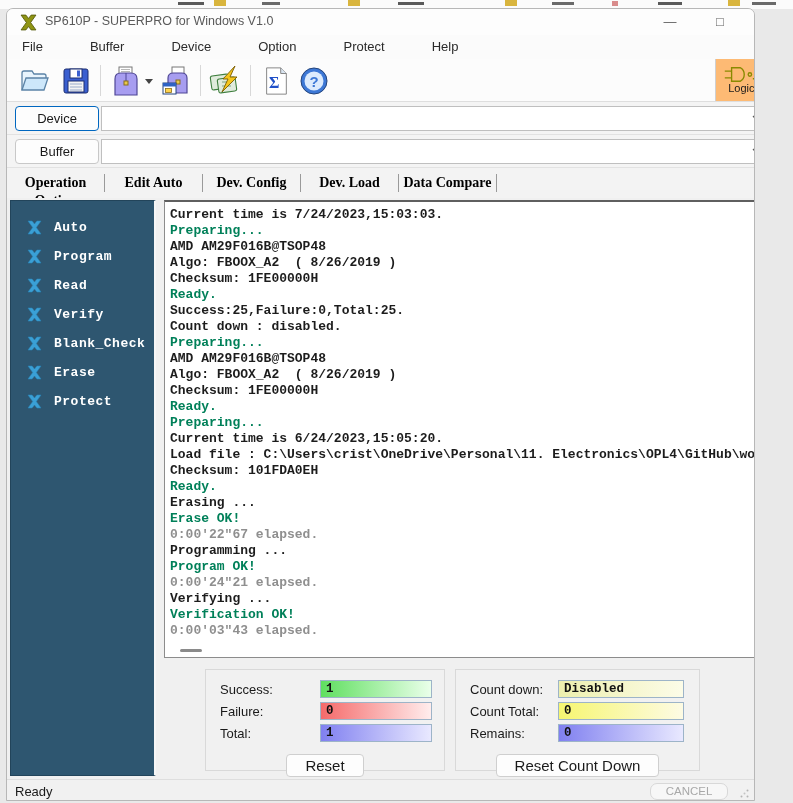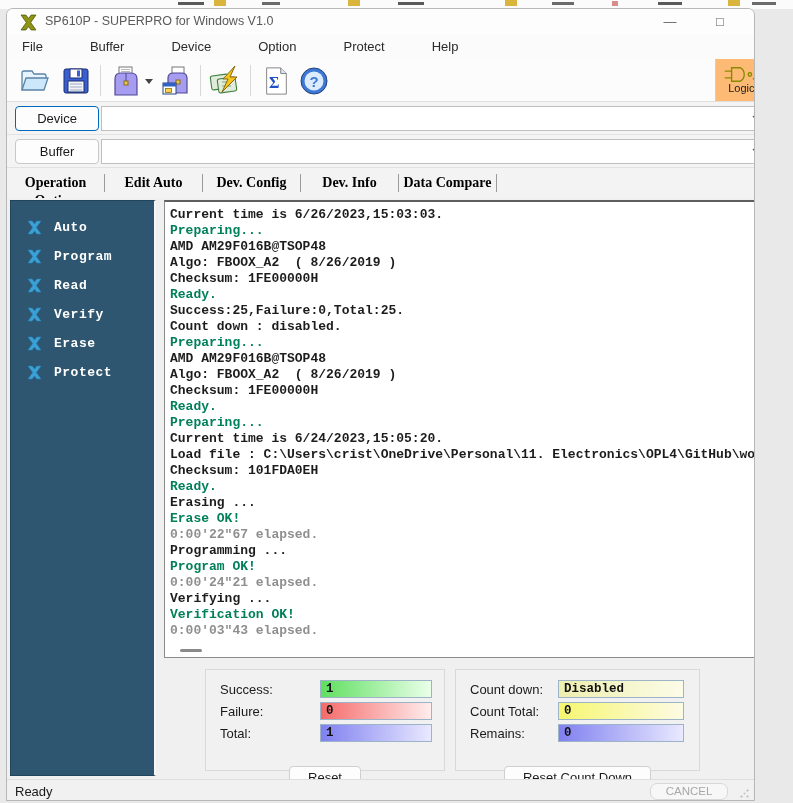--- a/index.html
+++ b/index.html
@@ -83,22 +83,22 @@
   .g-right .lab { width:88px; }
   .bar { height:18px; border:1px solid #9db4c8; display:flex; align-items:center; padding-left:5px;
          font-family:"Liberation Mono","DejaVu Sans Mono",monospace; font-weight:bold; font-size:12.5px; color:#111; white-space:pre; }
   .g-left  .bar { width:112px; }
   .g-right .bar { width:126px; }
   .bar.green      { background:linear-gradient(to right,#5fdf5f,#eaffea); }
   .bar.red        { background:linear-gradient(to right,#f56a6a,#ffeded); }
   .bar.blue       { background:linear-gradient(to right,#8080f0,#e9e9ff); }
   .bar.paleyellow { background:linear-gradient(to right,#edefae,#fcfce8); }
   .bar.yellow     { background:linear-gradient(to right,#f6f670,#fdfbe4); }
-  .reset-btn { display:block; margin:22px auto 0; height:23px; background:#fdfdfd; border:1px solid #cfcfcf;
-               border-radius:4px; font-family:"Liberation Sans",sans-serif; font-size:13px; color:#1a1a1a; padding:0 18px; }
+  .reset-btn { display:block; margin:10px auto 0; height:23px; background:#fdfdfd; border:1px solid #cfcfcf;
+               border-radius:4px; font-family:"Liberation Sans",sans-serif; font-size:15px; color:#1a1a1a; padding:0 18px; }
 
   
   .statusbar { position:absolute; left:0; top:770px; width:100%; height:23px; background:#f1f1f1; border-top:1px solid #dedede; }
   .status-text { position:absolute; left:8px; top:4px; font-size:13px; color:#1a1a1a; }
   .cancel-btn { position:absolute; right:26px; top:3px; width:78px; height:17px; background:#f7f7f7;
                 border:1px solid #d8d8d8; border-radius:7px; color:#a8a8a8; font-size:11.5px;
                 text-align:center; line-height:15px; }
   .grip { position:absolute; right:5px; bottom:4px; }
 </style>
 </head>
@@ -248,21 +248,21 @@
   </div>
 
   <div class="tabsrow">
 
       <div class="tab">Operation Option</div>
 
       <div class="tab">Edit Auto</div>
 
       <div class="tab">Dev. Config</div>
 
-      <div class="tab">Dev. Info</div>
+      <div class="tab">Dev. Load</div>
 
       <div class="tab">Data Compare</div>
     </div>
 
   <div class="main">
 
     <div class="sidebar">
 
         <div class="side-item">
           <svg width="15" height="15" viewBox="0 0 16 16">
@@ -285,41 +285,47 @@
           <span class="side-label">Read</span>
         </div>
 
         <div class="side-item">
           <svg width="15" height="15" viewBox="0 0 16 16">
             <polygon points="1,1 5.5,1 8,4.2 10.5,1 15,1 10,8 15,15 10.5,15 8,11.8 5.5,15 1,15 6,8" fill="#3aa0d6" stroke="#2a7fae" stroke-width="0.6"></polygon>
           </svg>
           <span class="side-label">Verify</span>
         </div>
 
+        <div class="side-item">
+          <svg width="15" height="15" viewBox="0 0 16 16">
+            <polygon points="1,1 5.5,1 8,4.2 10.5,1 15,1 10,8 15,15 10.5,15 8,11.8 5.5,15 1,15 6,8" fill="#3aa0d6" stroke="#2a7fae" stroke-width="0.6"></polygon>
+          </svg>
+          <span class="side-label">Blank_Check</span>
+        </div>
 
         <div class="side-item">
           <svg width="15" height="15" viewBox="0 0 16 16">
             <polygon points="1,1 5.5,1 8,4.2 10.5,1 15,1 10,8 15,15 10.5,15 8,11.8 5.5,15 1,15 6,8" fill="#3aa0d6" stroke="#2a7fae" stroke-width="0.6"></polygon>
           </svg>
           <span class="side-label">Erase</span>
         </div>
 
         <div class="side-item">
           <svg width="15" height="15" viewBox="0 0 16 16">
             <polygon points="1,1 5.5,1 8,4.2 10.5,1 15,1 10,8 15,15 10.5,15 8,11.8 5.5,15 1,15 6,8" fill="#3aa0d6" stroke="#2a7fae" stroke-width="0.6"></polygon>
           </svg>
           <span class="side-label">Protect</span>
         </div>
 
       </div>
 
     <div class="logarea">
       <div class="loglines">
 
-          <div class="log-line black">Current time is 6/26/2023,15:03:03.</div>
+          <div class="log-line black">Current time is 7/24/2023,15:03:03.</div>
 
           <div class="log-line green">Preparing...</div>
 
           <div class="log-line black">AMD AM29F016B@TSOP48</div>
 
           <div class="log-line black">Algo: FBOOX_A2  ( 8/26/2019 )</div>
 
           <div class="log-line black">Checksum: 1FE00000H</div>
 
           <div class="log-line green">Ready.</div>

